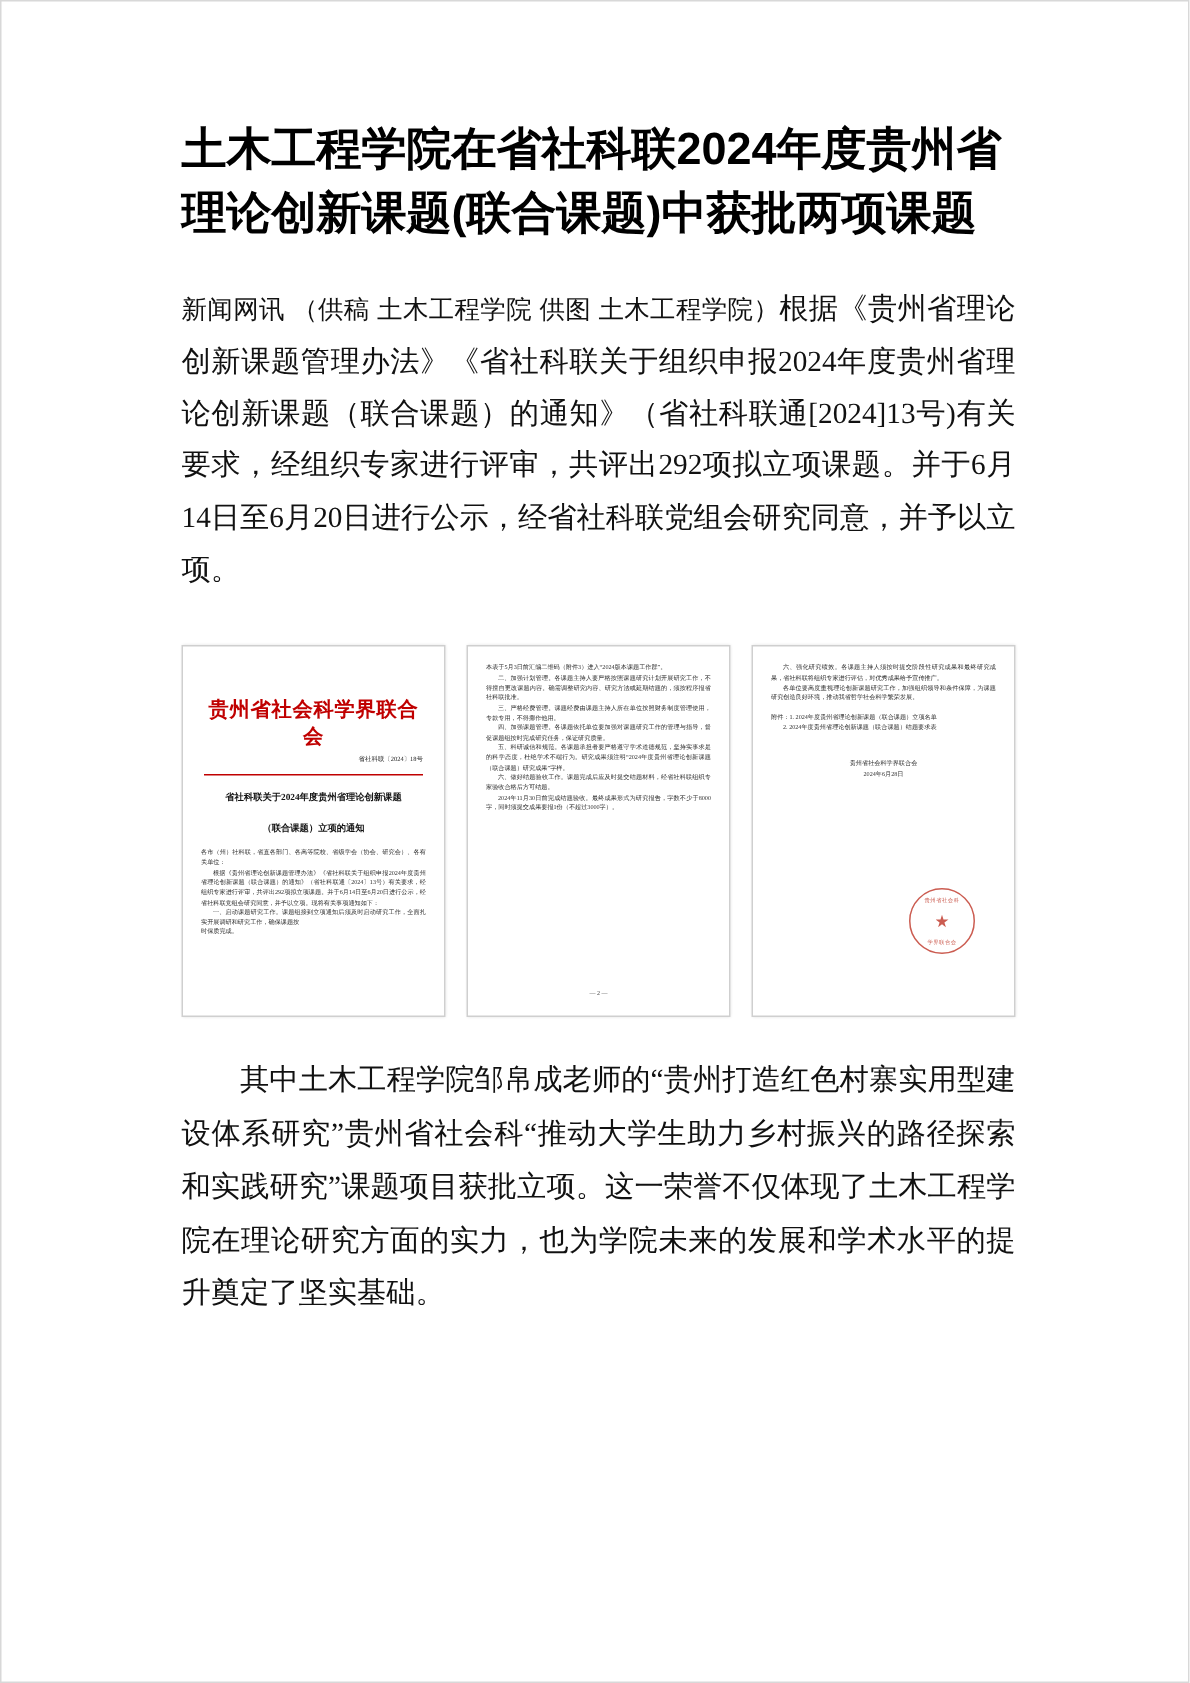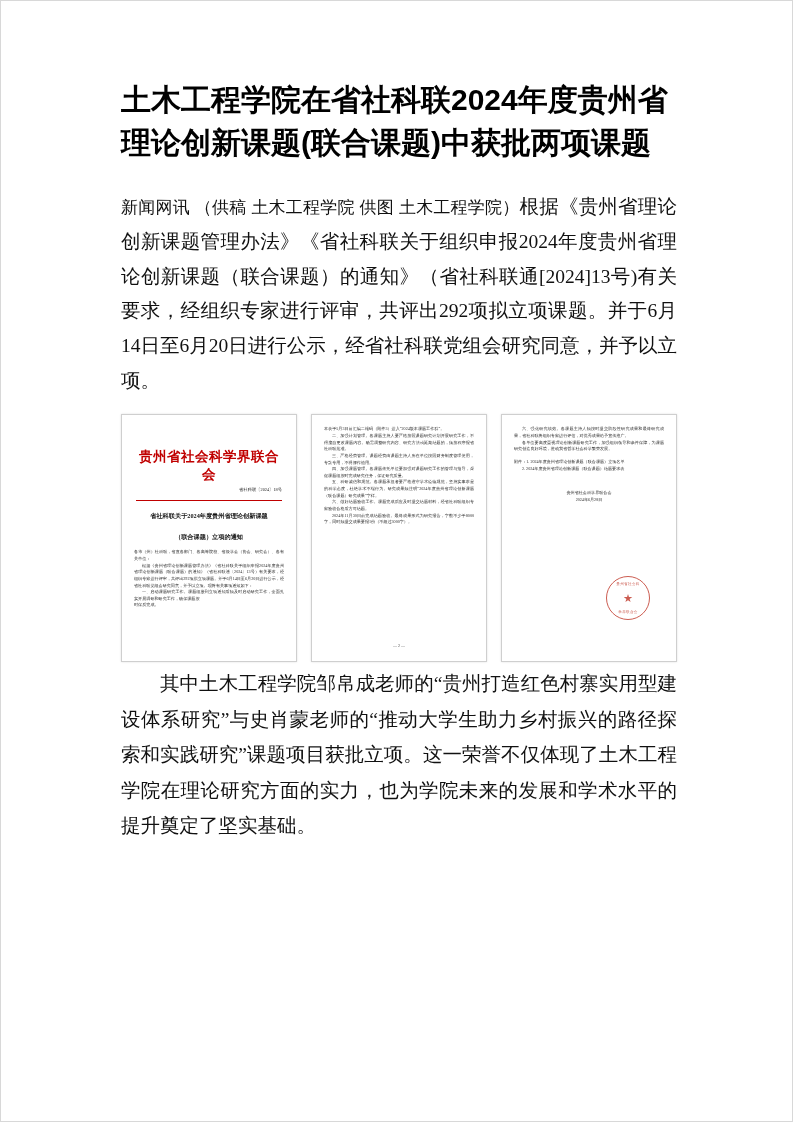--- a/index.html
+++ b/index.html
@@ -32,30 +32,30 @@
     color: #000000;
     letter-spacing: 0px;
     margin: 0 0 26px 0;
     text-align: left;
   }
   .lead {
     font-size: 19.5px;
     line-height: 1.78;
     color: #111111;
     text-align: justify;
-    margin: 0 0 16px 0;
+    margin: 0 0 32px 0;
   }
   .lead .src {
     font-family: "Liberation Sans", "DejaVu Sans", sans-serif;
     font-size: 17px;
   }
   .figure-row {
     display: flex;
     justify-content: space-between;
-    margin: 14px 0 4px 0;
+    margin: 14px 0 25px 0;
     width: 556px;
   }
   .shot {
     width: 176px;
     height: 248px;
     background: #ffffff;
     border: 1px solid #cfcfcf;
     box-shadow: 0 0 2px rgba(0,0,0,0.12);
     box-sizing: border-box;
     padding: 11px 12px;
@@ -208,16 +208,16 @@
           <div class="tiny c">2024年6月28日</div>
           <div class="seal">
             <div class="seal-text">贵州省社会科</div>
             <div class="seal-text b">学界联合会</div>
           </div>
         </div>
       </div>
 
     </div>
 
-    <p class="body-para">其中土木工程学院邹帛成老师的“贵州打造红色村寨实用型建设体系研究”与史肖蒙老师的“推动大学生助力乡村振兴的路径探索和实践研究”课题项目获批立项。这一荣誉不仅体现了土木工程学院在理论研究方面的实力，也为学院未来的发展和学术水平的提升奠定了坚实基础。</p>
+    <p class="body-para">其中土木工程学院邹帛成老师的“贵州打造红色村寨实用型建设体系研究”贵州省社会科“推动大学生助力乡村振兴的路径探索和实践研究”课题项目获批立项。这一荣誉不仅体现了土木工程学院在理论研究方面的实力，也为学院未来的发展和学术水平的提升奠定了坚实基础。</p>
 
   </div>
 </div>
 
 </body></html>

